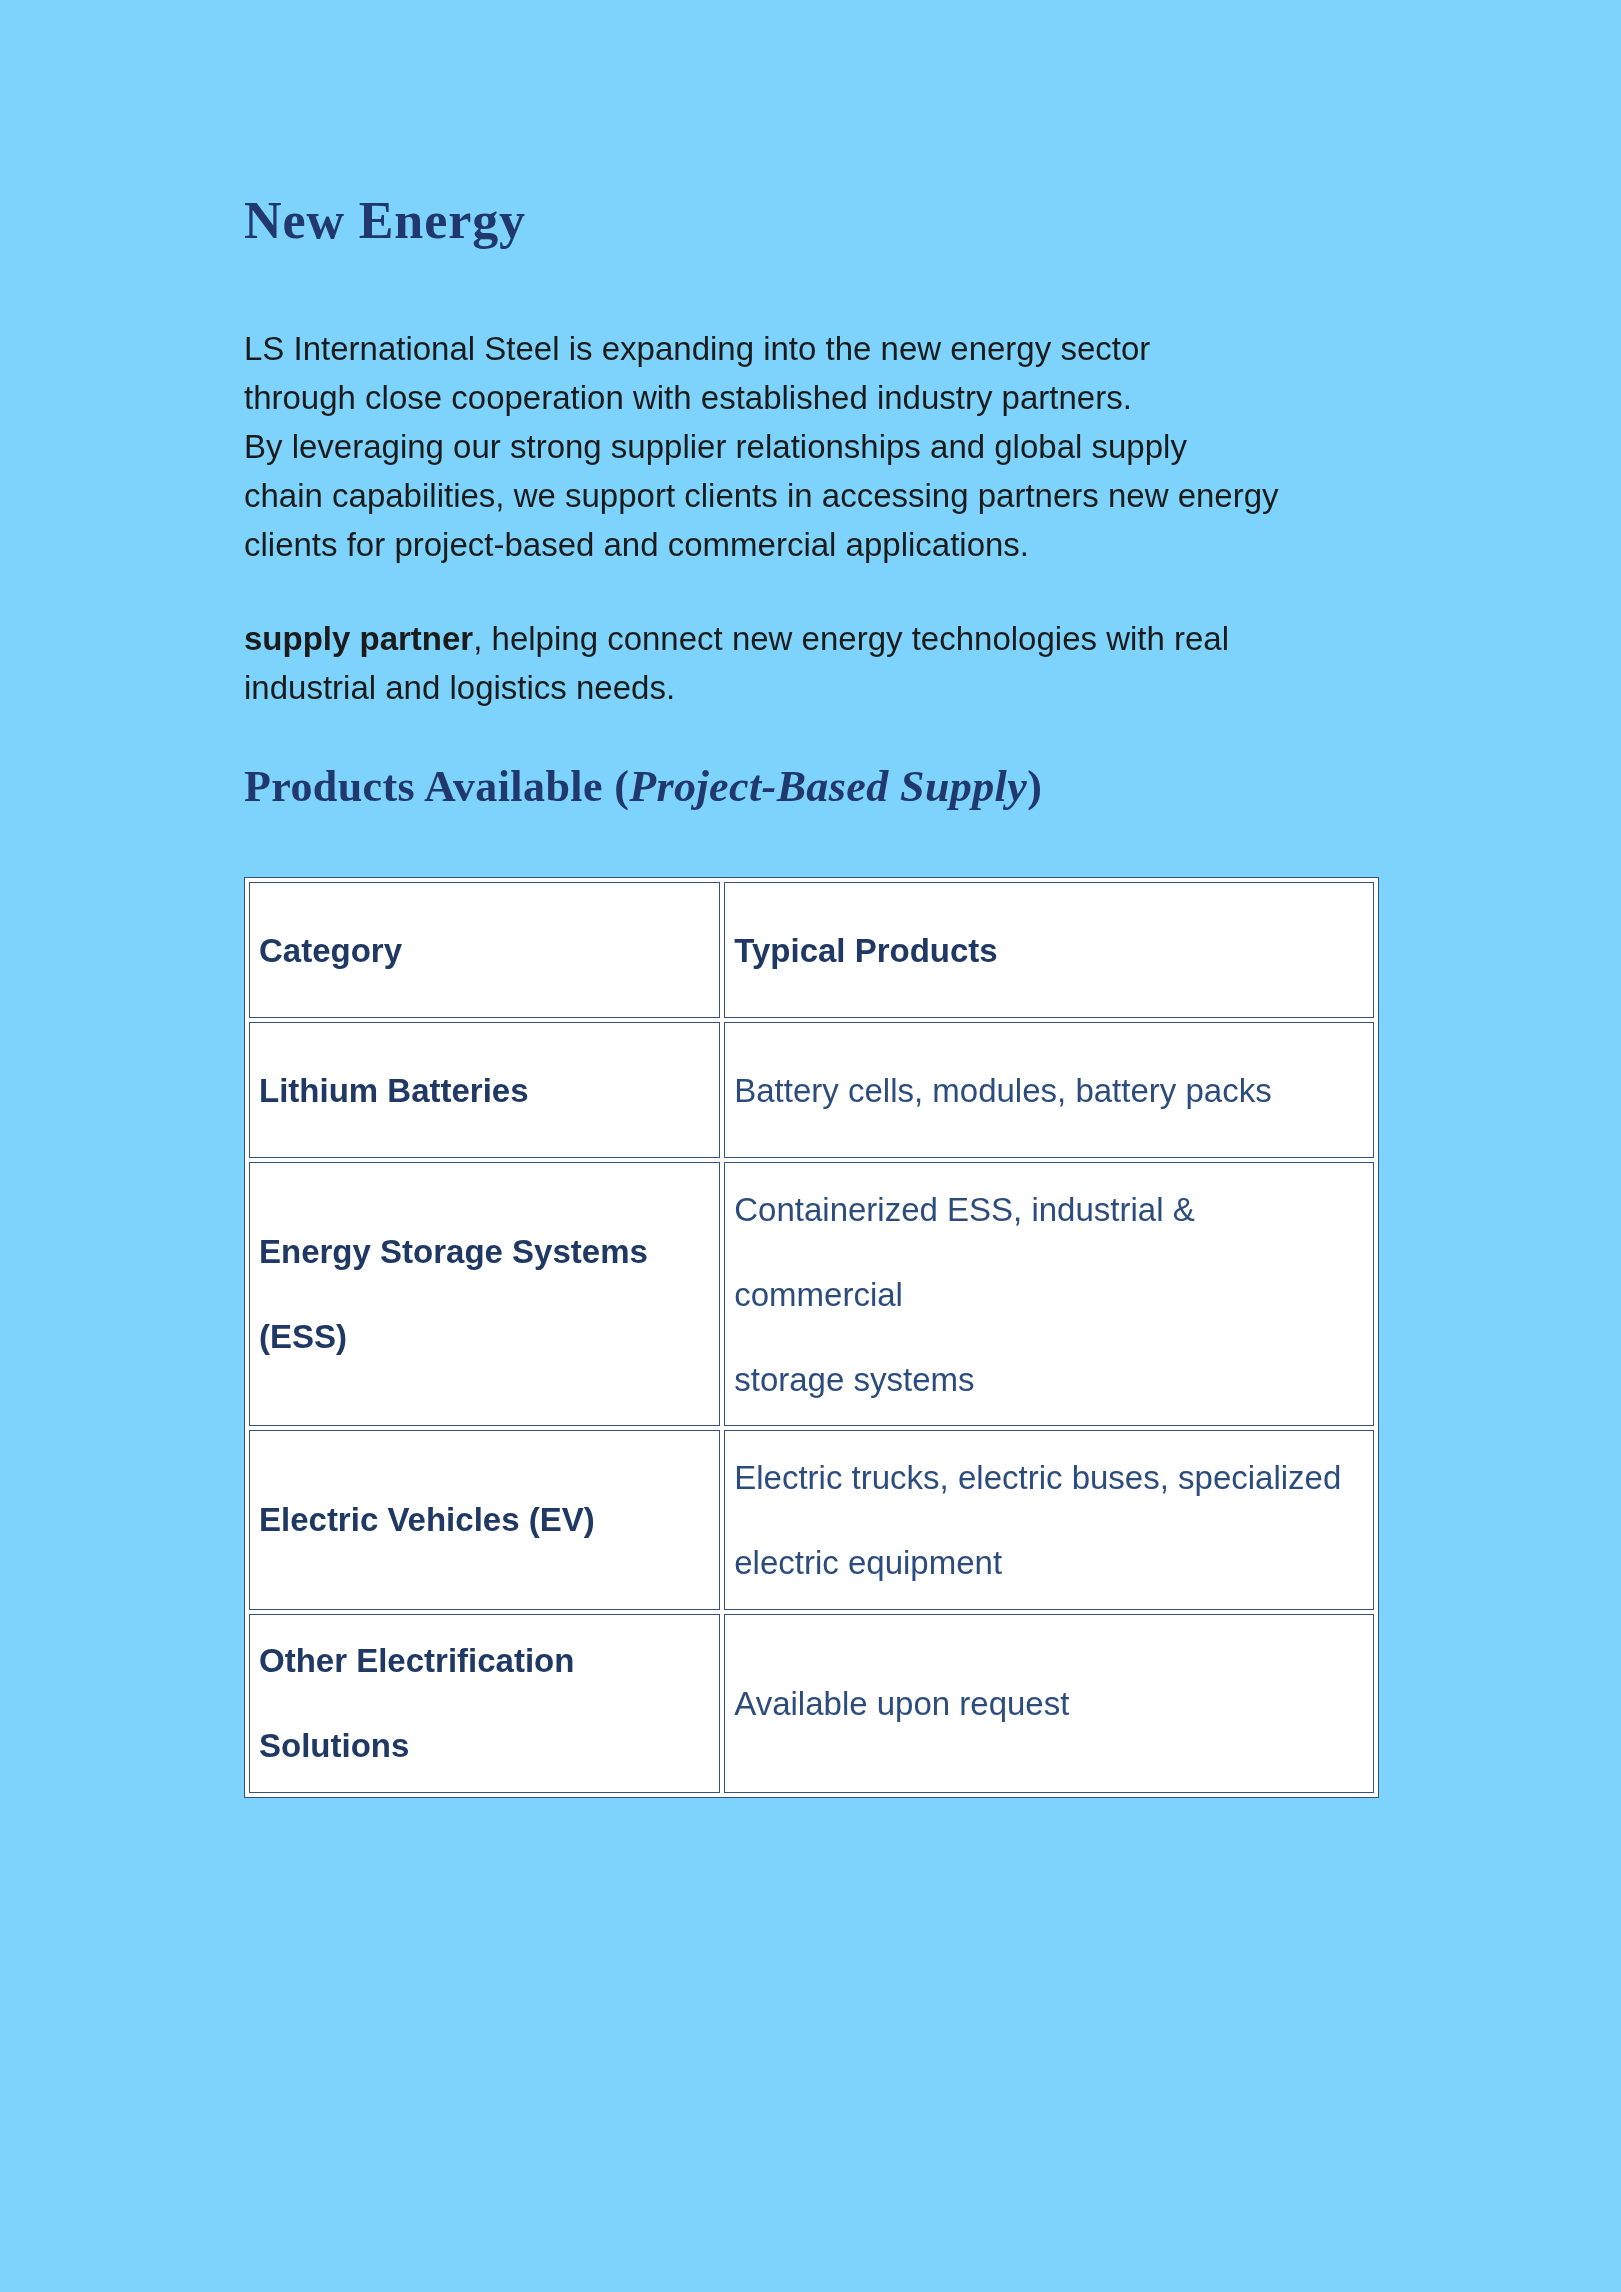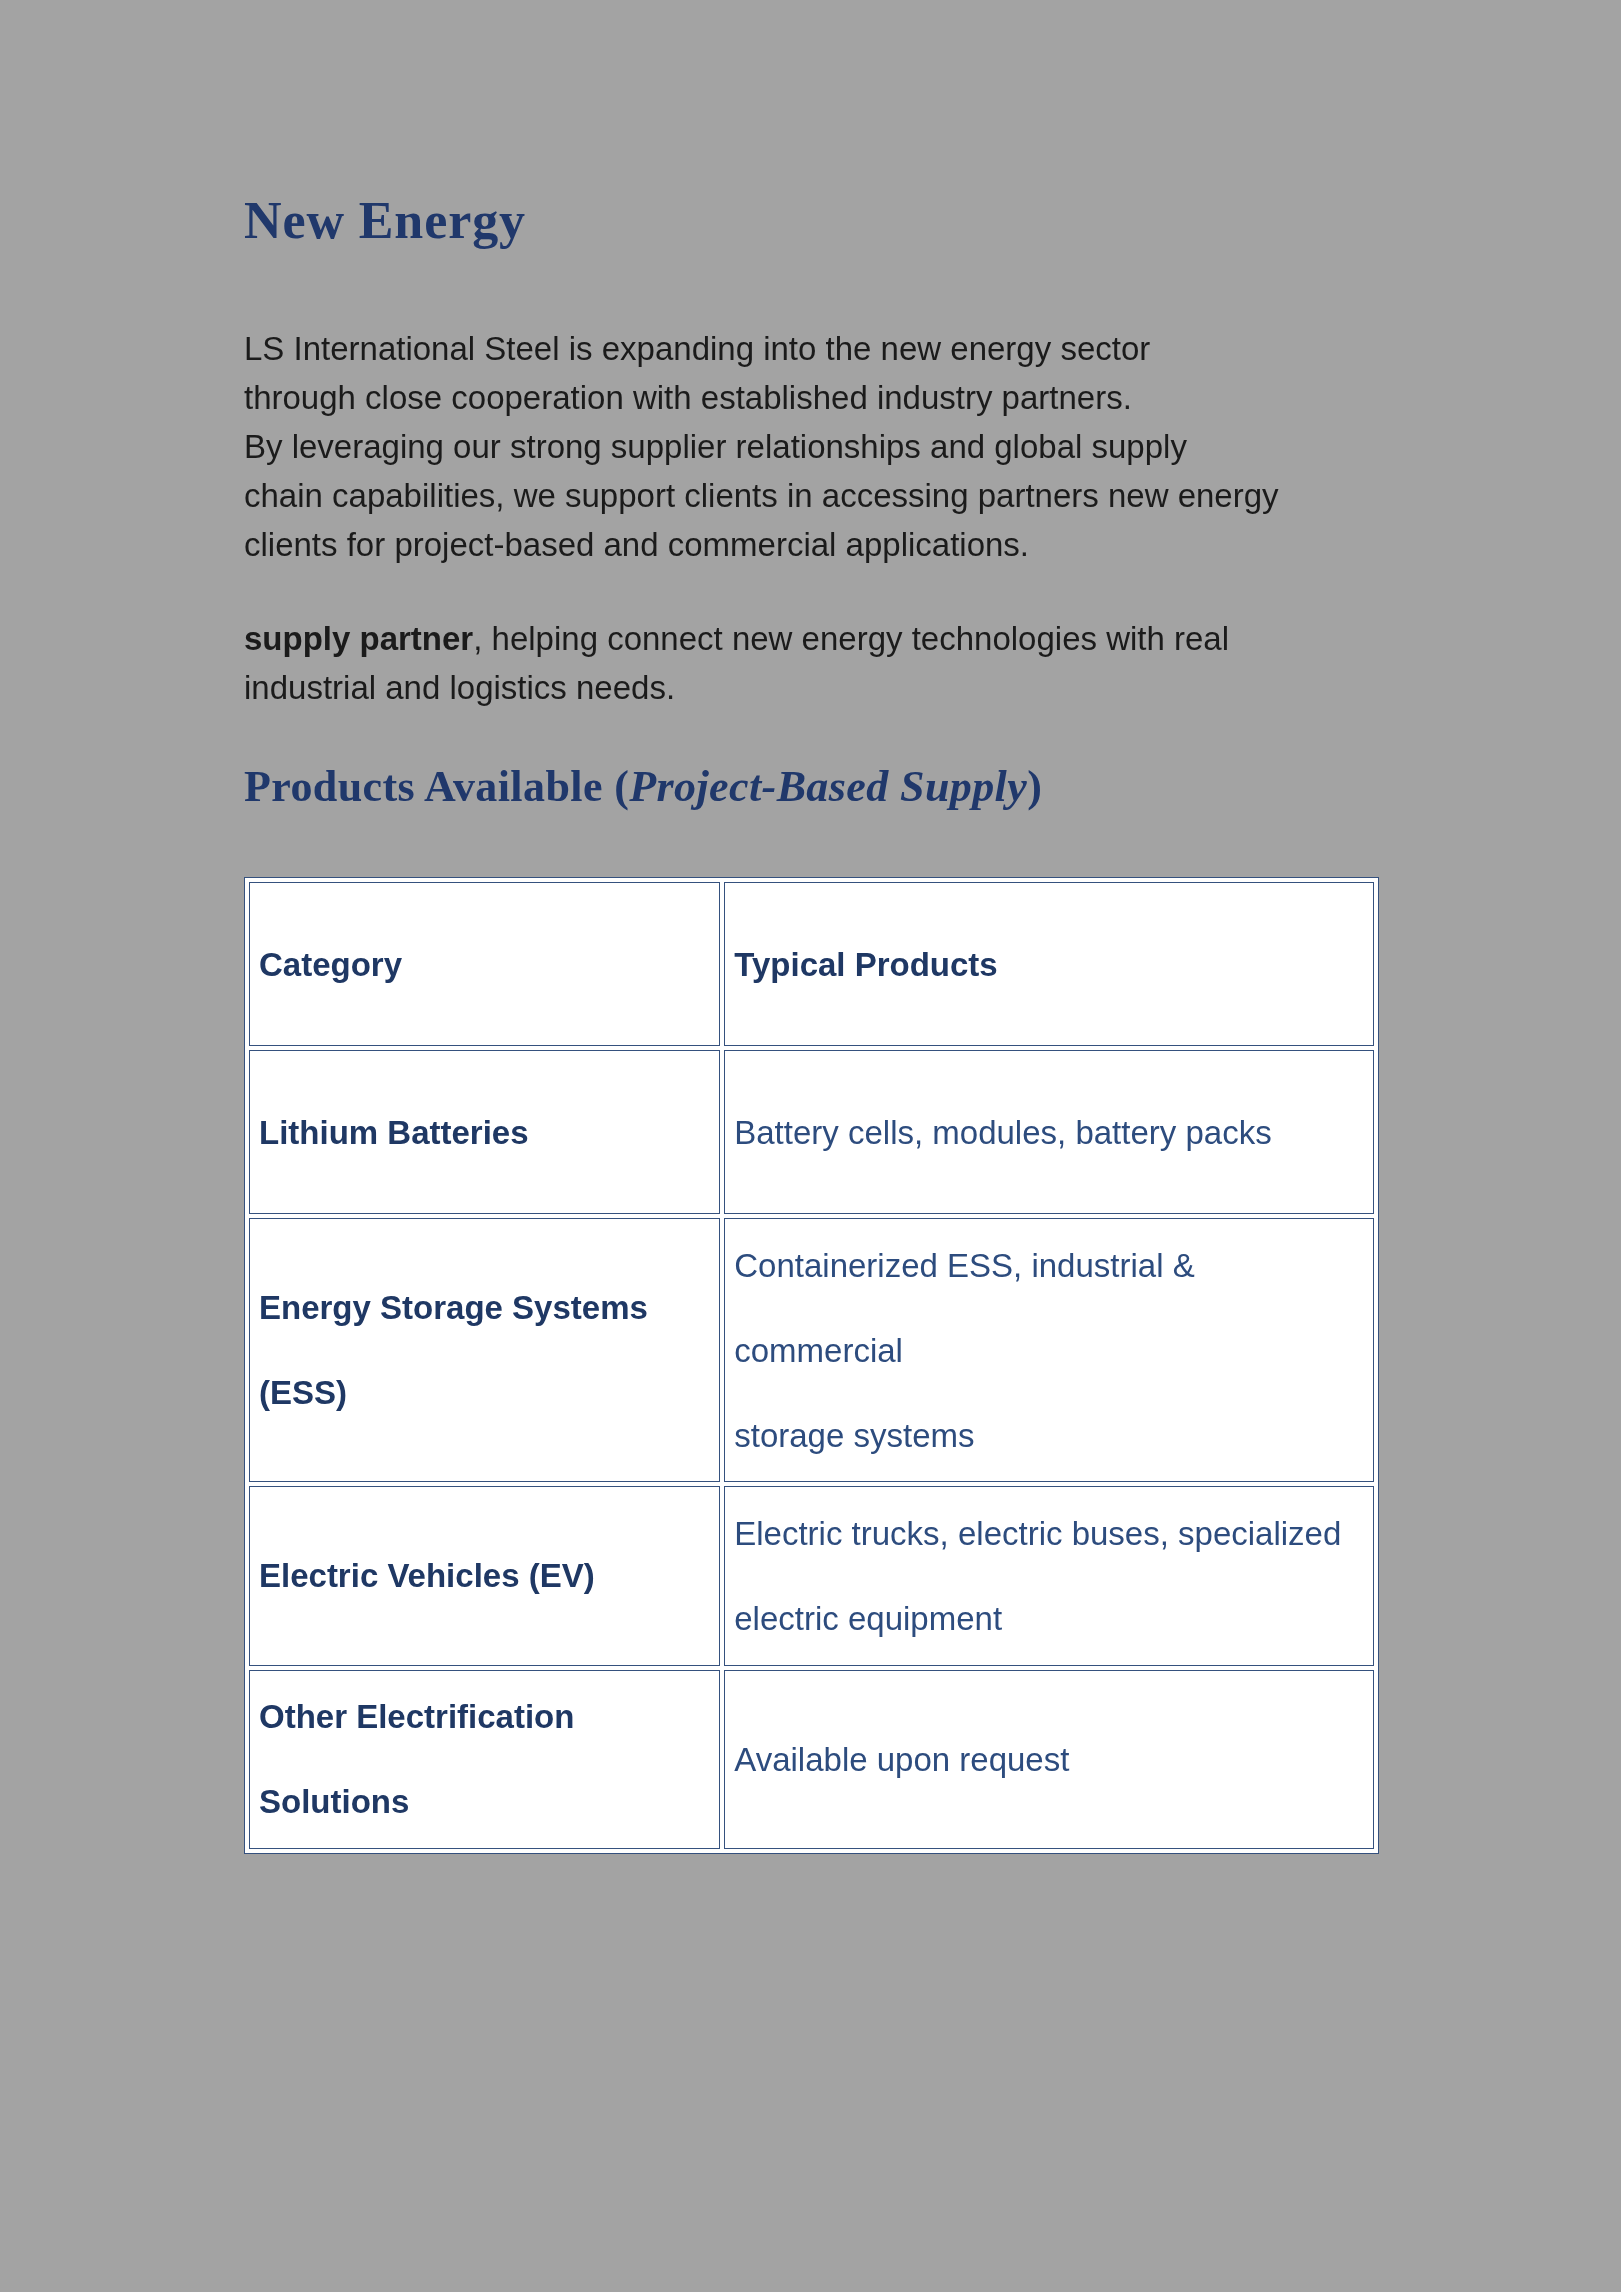--- a/index.html
+++ b/index.html
@@ -1,21 +1,21 @@
 <!DOCTYPE html>
 <html style="font-size:14.3px"><head>
 <meta charset="utf-8">
 <style>
   html, body { margin: 0; padding: 0; background: #ffffff; }
   .page {
     position: relative;
     width: 1621px;
     height: 2293px;
     box-sizing: border-box;
-    background: #a3a3a3;
+    background: #7dd3fc;
     padding: 190px 237px 0 244px;
     overflow: hidden;
     font-family: "Liberation Sans", sans-serif;
     color: #1b1b1b;
   }
   h1.doc-title {
     margin: 0;
     font-family: "Liberation Serif", serif;
     font-weight: bold;
     font-size: 52px;
@@ -52,21 +52,21 @@
     width: 1135px;
     border-collapse: separate;
     border-spacing: 4.5px;
     border: 1.8px solid #35517e;
     background: #ffffff;
   }
   table.products-table td {
     box-sizing: border-box;
     border: 1.8px solid #35517e;
     vertical-align: middle;
-    height: 164px;
+    height: 136px;
     padding: 3.6px 9px;
     font-size: 33px;
     line-height: 85px;
     background: #ffffff;
   }
   table.products-table td.col-category { width: 470px; }
   table.products-table td.col-products { width: 648px; }
   td.header-cell { font-weight: bold; color: #1f3864; }
   td.category-cell { font-weight: bold; color: #1f3864; }
   td.products-cell { font-weight: normal; color: #2d4c7e; }

